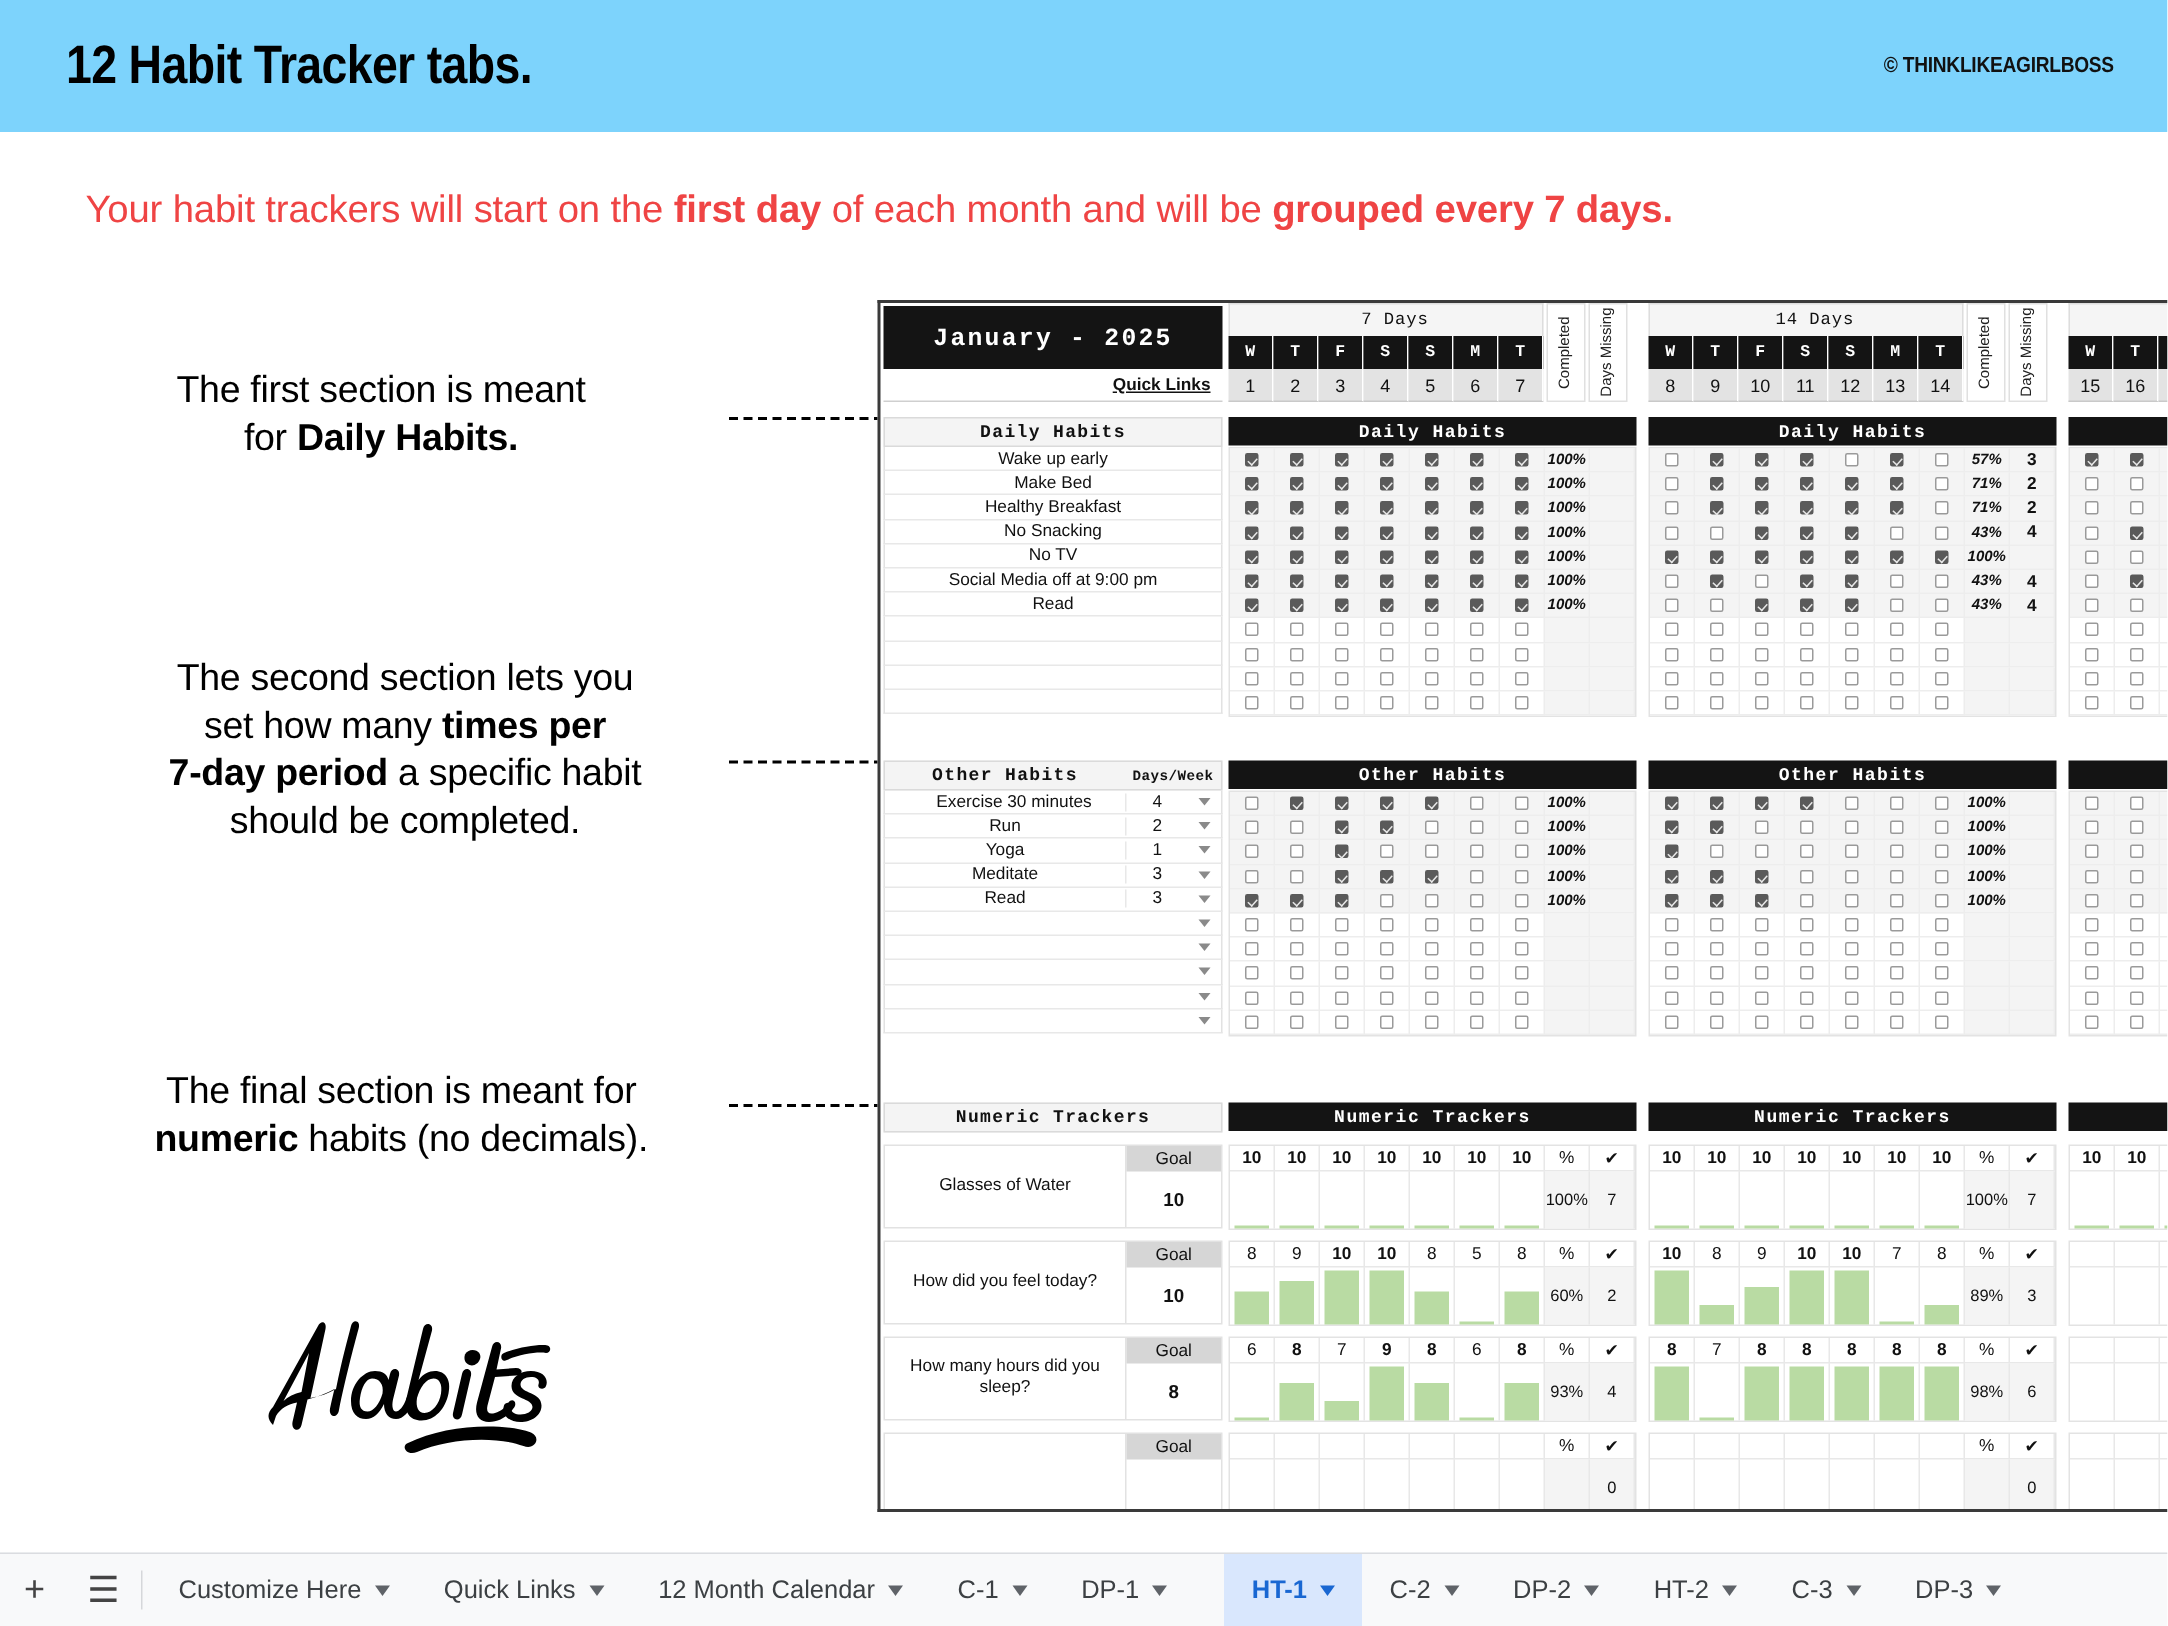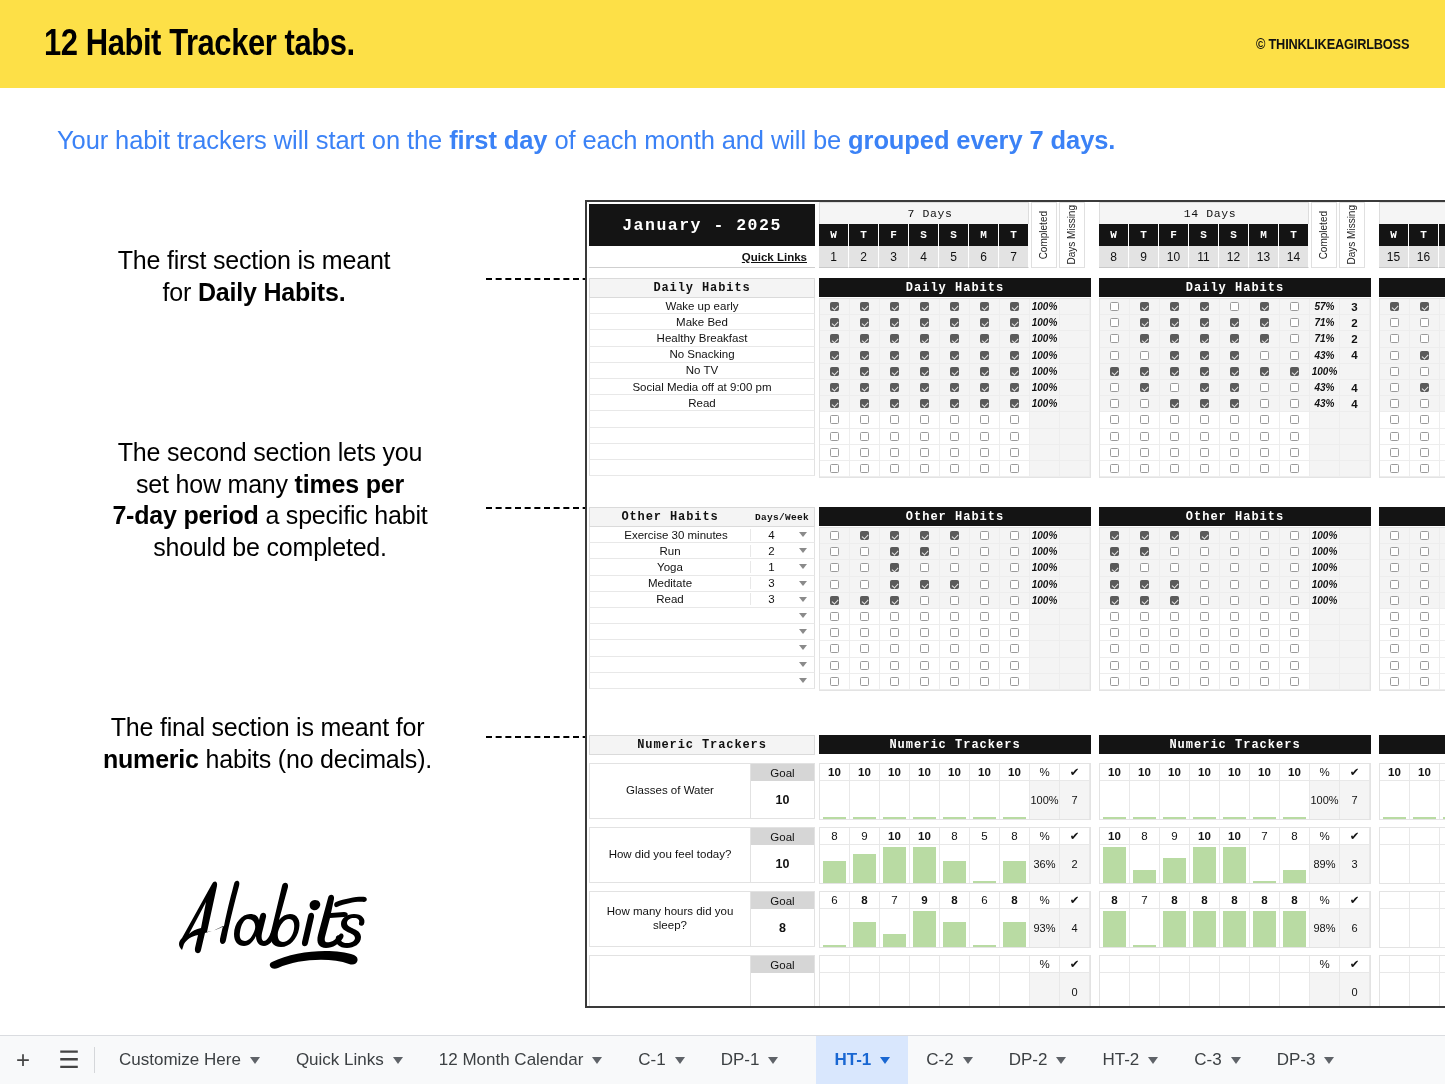--- a/index.html
+++ b/index.html
@@ -7,39 +7,39 @@
   body {
     font-family: "Liberation Sans", sans-serif;
     background: #ffffff;
     position: relative;
     overflow: hidden;
   }
 
   
   .header-band {
     position: absolute; left: 0; top: 0; width: 1445px; height: 88px;
-    background: #fde047;
+    background: #7dd3fc;
   }
   .header-title {
     position: absolute; left: 44px; top: 22px;
     font-size: 36px; font-weight: 700; letter-spacing: -0.5px;
     color: #000; font-family: "Liberation Sans", sans-serif;
     transform: scaleX(0.86); transform-origin: left center;
   }
   .header-copyright {
     position: absolute; right: 36px; top: 36px;
     font-size: 14.5px; font-weight: 700; color: #111;
     letter-spacing: -0.2px;
     transform: scaleX(0.88); transform-origin: right center;
   }
 
   
   .intro {
     position: absolute; left: 57px; top: 126px; width: 1330px;
-    font-size: 25.5px; color: #3b82f6; letter-spacing: -0.1px;
+    font-size: 25.5px; color: #ef4444; letter-spacing: -0.1px;
     white-space: nowrap;
   }
   .intro b { font-weight: 700; }
 
   
   .annot {
     position: absolute; text-align: center; color: #000;
     font-size: 25px; line-height: 1.26; letter-spacing: -0.2px;
   }
   .annot b { font-weight: 700; }
@@ -1927,21 +1927,21 @@
             </div>
             <div class="bcell">
               <div class="bar" style="height: 22.4px;"></div>
             </div>
             <div class="bcell">
               <div class="bar" style="height: 2px;"></div>
             </div>
             <div class="bcell">
               <div class="bar" style="height: 22.4px;"></div>
             </div>
-            <div class="scell" style="height: 38px;">36%</div>
+            <div class="scell" style="height: 38px;">60%</div>
             <div class="scell" style="height: 38px;">2</div>
           </div>
         </div>
         <div class="numgrid" style="left: 512px; top: 625px; width: 272px;">
           <div class="vrow">
             <div class="vcell b">10</div>
             <div class="vcell">8</div>
             <div class="vcell">9</div>
             <div class="vcell b">10</div>
             <div class="vcell b">10</div>

